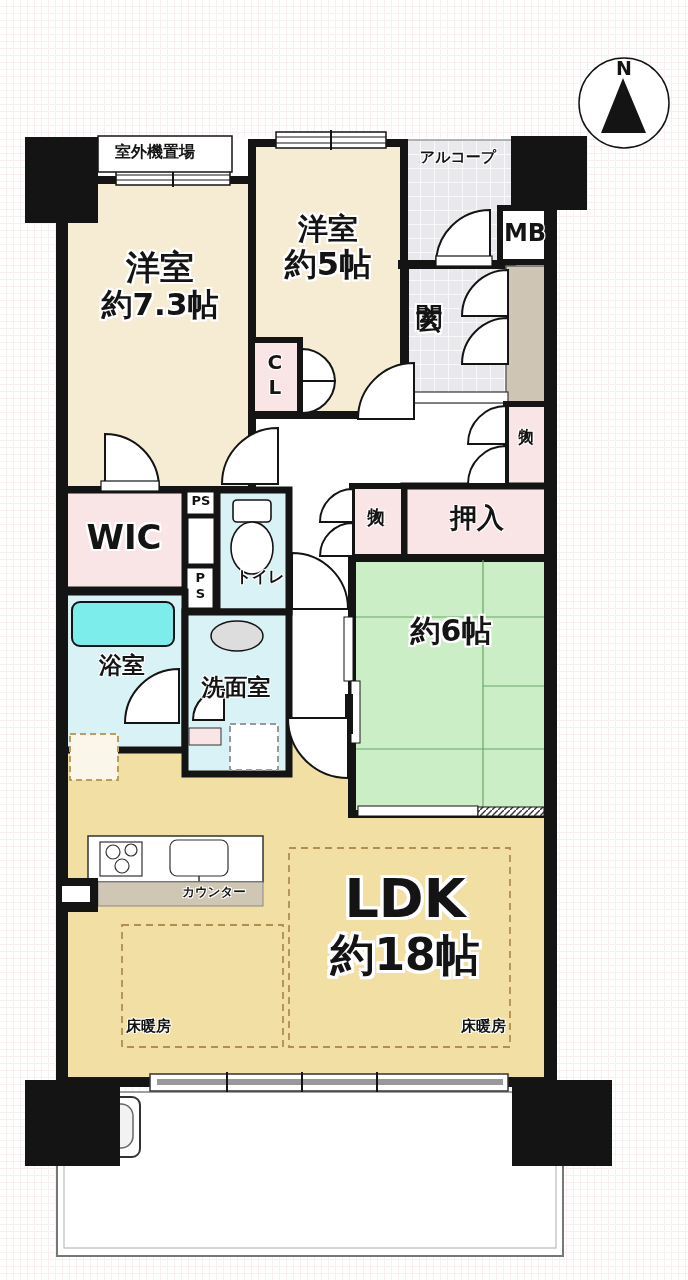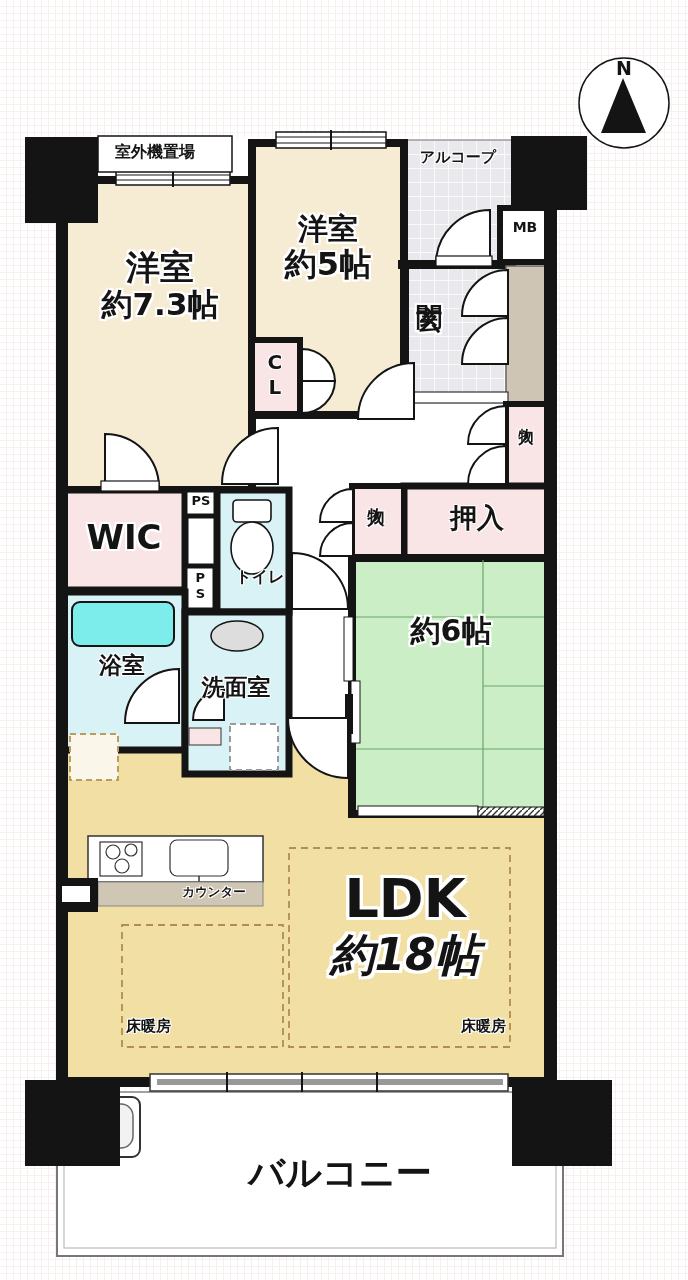--- a/index.html
+++ b/index.html
@@ -181,21 +181,21 @@
 
   <g>
     <circle cx="624" cy="103" r="45" fill="#ffffff" stroke="#141414" stroke-width="1.5"></circle>
     <polygon points="623,78 601,133 646,133" fill="#141414"></polygon>
   </g>
 </svg>
 
 <div class="lbl small-halo" style="left:611px;top:58px;width:26px;font-size:19px;">N</div>
 <div class="lbl small-halo" style="left:100px;top:143px;width:110px;font-size:16px;text-align:center;">室外機置場</div>
 <div class="lbl small-halo" style="left:406px;top:149px;width:104px;font-size:15px;">アルコープ</div>
-<div class="lbl small-halo" style="left:501px;top:220px;width:48px;font-size:14px;">MB</div>
+<div class="lbl small-halo" style="left:501px;top:220px;width:48px;font-size:24px;">MB</div>
 <div class="lbl v" style="left:414px;top:284px;font-size:26px;">玄関</div>
 
 <div class="lbl" style="left:75px;top:248px;width:170px;font-size:34px;">
   <div>洋室</div>
   <div style="font-size:31px;">約7.3帖</div>
 </div>
 <div class="lbl" style="left:256px;top:212px;width:144px;font-size:30px;">
   <div>洋室</div>
   <div style="font-size:32px;">約5帖</div>
 </div>
@@ -212,20 +212,19 @@
 <div class="lbl" style="left:66px;top:518px;width:116px;font-size:34px;">WIC</div>
 <div class="lbl small-halo" style="left:186px;top:494px;width:30px;font-size:13px;">PS</div>
 <div class="lbl v small-halo" style="left:192px;top:570px;font-size:13px;">PS</div>
 <div class="lbl small-halo" style="left:222px;top:568px;width:76px;font-size:16px;">トイレ</div>
 <div class="lbl small-halo" style="left:70px;top:652px;width:104px;font-size:23px;">浴室</div>
 <div class="lbl small-halo" style="left:186px;top:674px;width:100px;font-size:23px;">洗面室</div>
 <div class="lbl small-halo" style="left:170px;top:885px;width:88px;font-size:12.5px;">カウンター</div>
 
 <div class="lbl" style="left:300px;top:868px;width:210px;font-size:54px;text-shadow:-3px -3px 0 #fff,3px -3px 0 #fff,-3px 3px 0 #fff,3px 3px 0 #fff,-3px 0 0 #fff,3px 0 0 #fff,0 -3px 0 #fff,0 3px 0 #fff;">
   <div>LDK</div>
-  <div style="font-size:44px;font-style:italic;">約18帖</div>
+  <div style="font-size:44px;">約18帖</div>
 </div>
 
 <div class="lbl small-halo" style="left:126px;top:1018px;width:70px;font-size:15px;text-align:left;">床暖房</div>
 <div class="lbl small-halo" style="left:436px;top:1018px;width:70px;font-size:15px;text-align:right;">床暖房</div>
-<div class="lbl" style="left:195px;top:1152px;width:290px;font-size:36px;">バルコニー</div>
 
 </div>
 
 </body></html>

